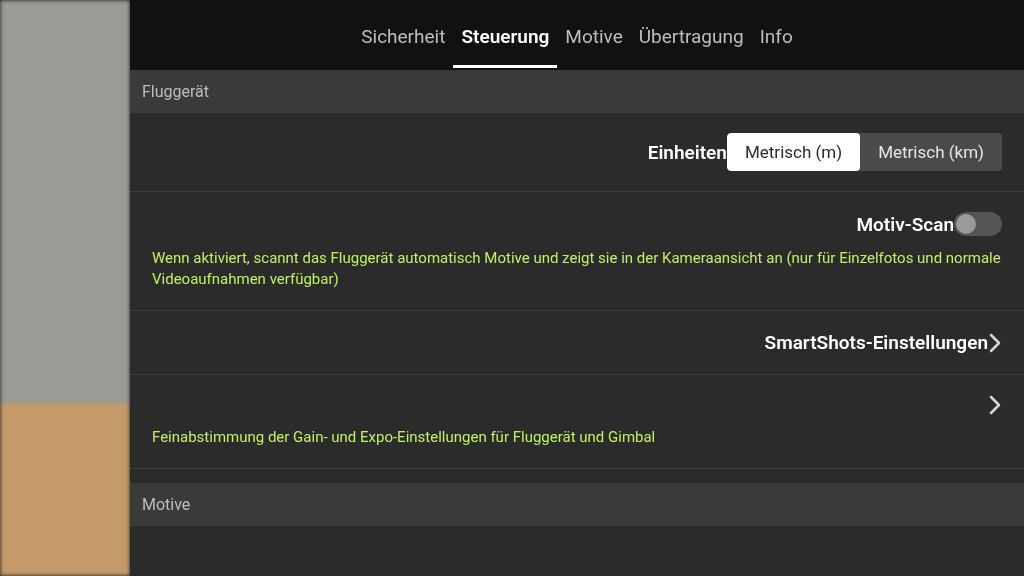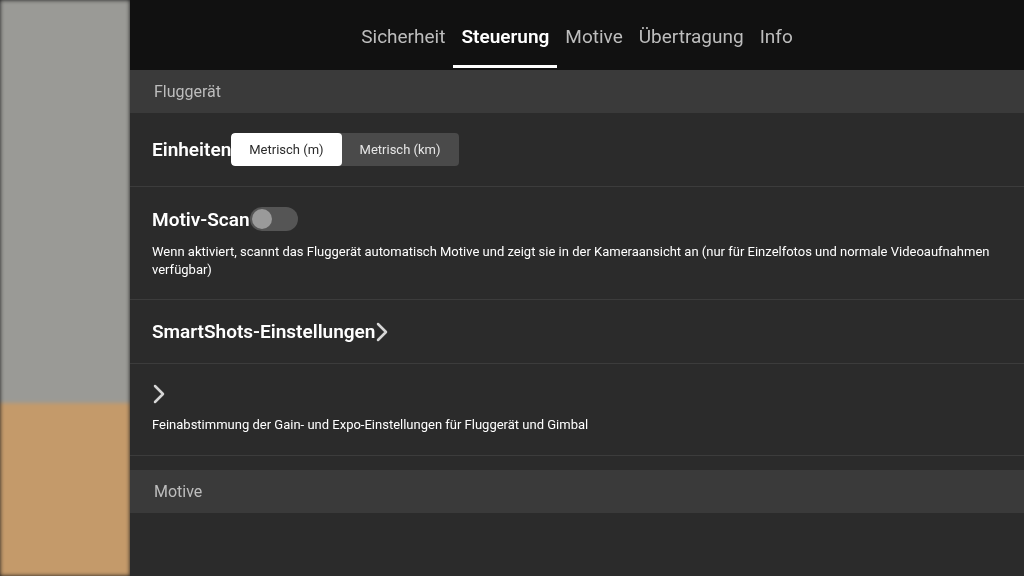--- a/index.html
+++ b/index.html
@@ -44,51 +44,51 @@
     content: "";
     position: absolute;
     left: 0; right: 0; bottom: 0;
     height: 3px;
     background: #fff;
   }
   .section-header {
     background: #3a3a3a;
     color: #bdbdbd;
     font-size: 16px;
-    padding: 12px 24px;
+    padding: 12px 12px;
   }
   .row {
     padding: 20px 22px;
     border-bottom: 1px solid #3c3c3c;
   }
   .row-top {
     display: flex;
     align-items: center;
-    justify-content: flex-start;
+    justify-content: flex-end;
   }
   .row-title {
     color: #fff;
     font-size: 19px;
     font-weight: 600;
   }
   .row-desc {
-    color: #ffffff;
-    font-size: 13px;
+    color: #bef264;
+    font-size: 15px;
     line-height: 1.4;
     margin-top: 12px;
   }
   .segmented {
     display: flex;
     background: #4a4a4a;
     border-radius: 4px;
     overflow: hidden;
   }
   .seg-opt {
     padding: 9px 18px;
-    font-size: 13px;
+    font-size: 17px;
     color: #e6e6e6;
     cursor: pointer;
     white-space: nowrap;
   }
   .seg-opt.selected {
     background: #fff;
     color: #2b2b2b;
     border-radius: 4px;
   }
   .toggle {

